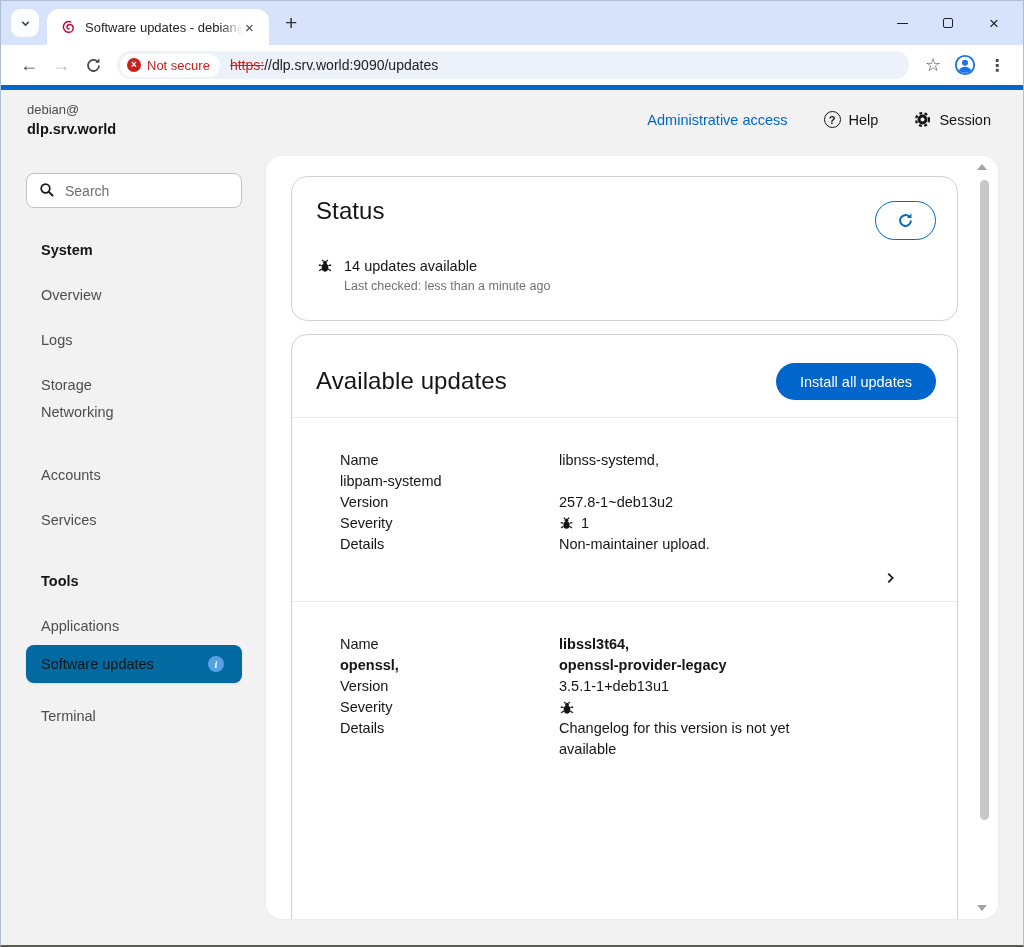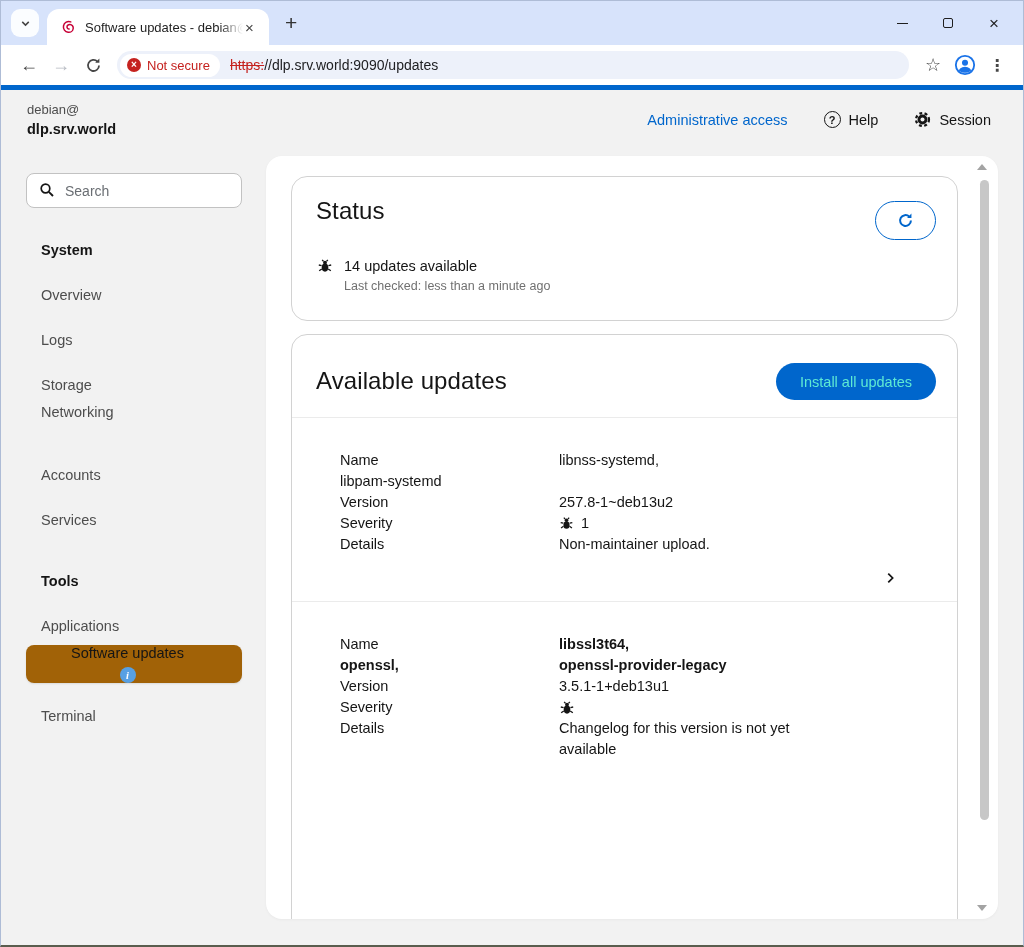--- a/index.html
+++ b/index.html
@@ -61,23 +61,23 @@
 
   .sidebar{ position:absolute; left:0; top:66px; width:265px; bottom:0; }
   .searchbox{ position:absolute; left:25px; top:17px; width:216px; height:35px; }
   .searchbox input{ width:100%; height:100%; border:1px solid #c2c2c2; border-radius:8px;
     background:#fff; padding:0 10px 0 38px; font-size:14px; color:#151515; outline:none;
     font-family:"Liberation Sans","DejaVu Sans",sans-serif; }
   .searchbox input::placeholder{ color:#6a6e73; }
   .searchbox svg{ position:absolute; left:13px; top:9px; }
   .nav-header{ position:absolute; left:40px; font-size:14.5px; font-weight:700; color:#151515; }
   .nav-item{ position:absolute; left:40px; font-size:14.5px; color:#4d4d4d; cursor:pointer; }
-  .nav-selected{ position:absolute; left:25px; top:489px; width:216px; height:38px; background:#a16207;
+  .nav-selected{ position:absolute; left:25px; top:489px; width:216px; height:38px; background:#0369a1;
     border-radius:8px; box-shadow:0 1px 2px rgba(0,0,0,.10); display:flex; align-items:center;
-    padding:0 28px 0 15px; cursor:pointer;flex-direction:column; }
+    padding:0 18px 0 15px; cursor:pointer; }
   .nav-selected .lbl{ font-size:14.5px; color:#151515; flex:1; }
   .info-dot{ width:16px; height:16px; border-radius:50%; background:#57a0e3; color:#fff;
     font-size:10.5px; font-weight:700; font-family:"Liberation Serif","DejaVu Serif",serif; font-style:italic;
     display:flex; align-items:center; justify-content:center; }
 
   .main-panel{ position:absolute; left:265px; top:66px; width:732px; height:763px; background:#ffffff;
     border-radius:16px; overflow:hidden; box-shadow:0 1px 3px rgba(0,0,0,.04); }
 
   
   .sb-up{ position:absolute; right:11px; top:8px; width:0; height:0;
@@ -93,21 +93,21 @@
   .status-card .card-title{ position:absolute; left:24px; top:20px; }
   .refresh-btn{ position:absolute; right:21px; top:24px; width:61px; height:39px; border:1px solid #0066cc;
     border-radius:20px; background:#fff; display:flex; align-items:center; justify-content:center; cursor:pointer; }
   .status-row{ position:absolute; left:25px; top:81px; display:flex; gap:11px; }
   .status-texts .summary{ font-size:14.5px; color:#151515; }
   .status-texts .checked{ font-size:12.5px; color:#707070; margin-top:5px; }
 
   .updates-card{ top:178px; width:667px; height:720px; overflow:hidden; }
   .updates-card .card-title{ position:absolute; left:24px; top:32px; }
   .install-btn{ position:absolute; right:21px; top:28px; height:37px; padding:0 24px; border:none;
-    border-radius:19px; background:#0066cc; color:#5eead4; font-size:14.5px; cursor:pointer;
+    border-radius:19px; background:#0066cc; color:#ffffff; font-size:14.5px; cursor:pointer;
     font-family:"Liberation Sans","DejaVu Sans",sans-serif; }
   .hdr-divider{ position:absolute; left:0; right:0; top:82px; border-top:1px solid #ebebeb; }
   .entries{ position:absolute; top:83px; left:0; right:0; }
   .entry{ padding:32px 24px 14px 48px; position:relative; }
   .entry + .entry{ border-top:1px solid #ebebeb; }
   .drow{ display:grid; grid-template-columns:219px 1fr; line-height:21px; font-size:14.5px; color:#151515; }
   .dlabel{ font-weight:400; }
   .dgap{ }
   .sev-cell{ display:flex; align-items:center; gap:7px; }
   .name-600 .dval{ font-weight:600; }

